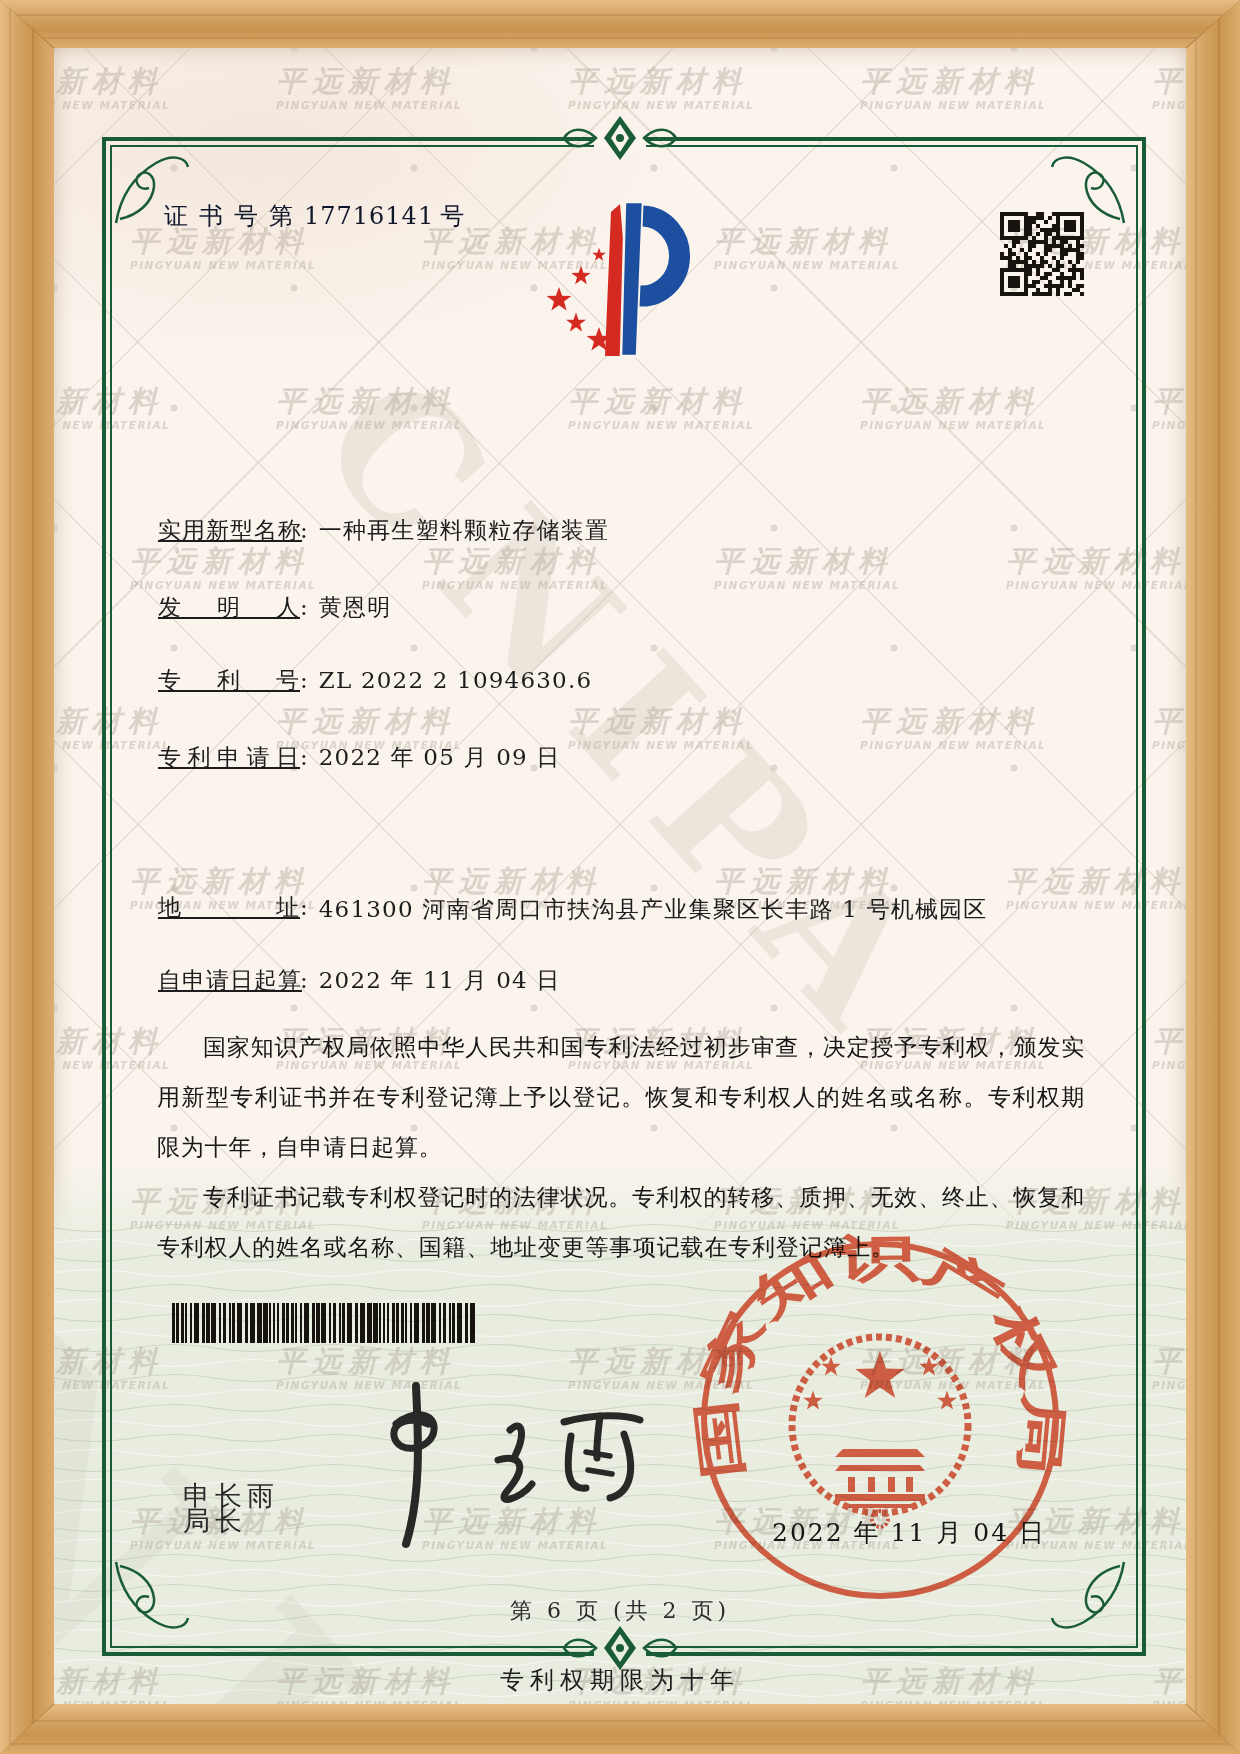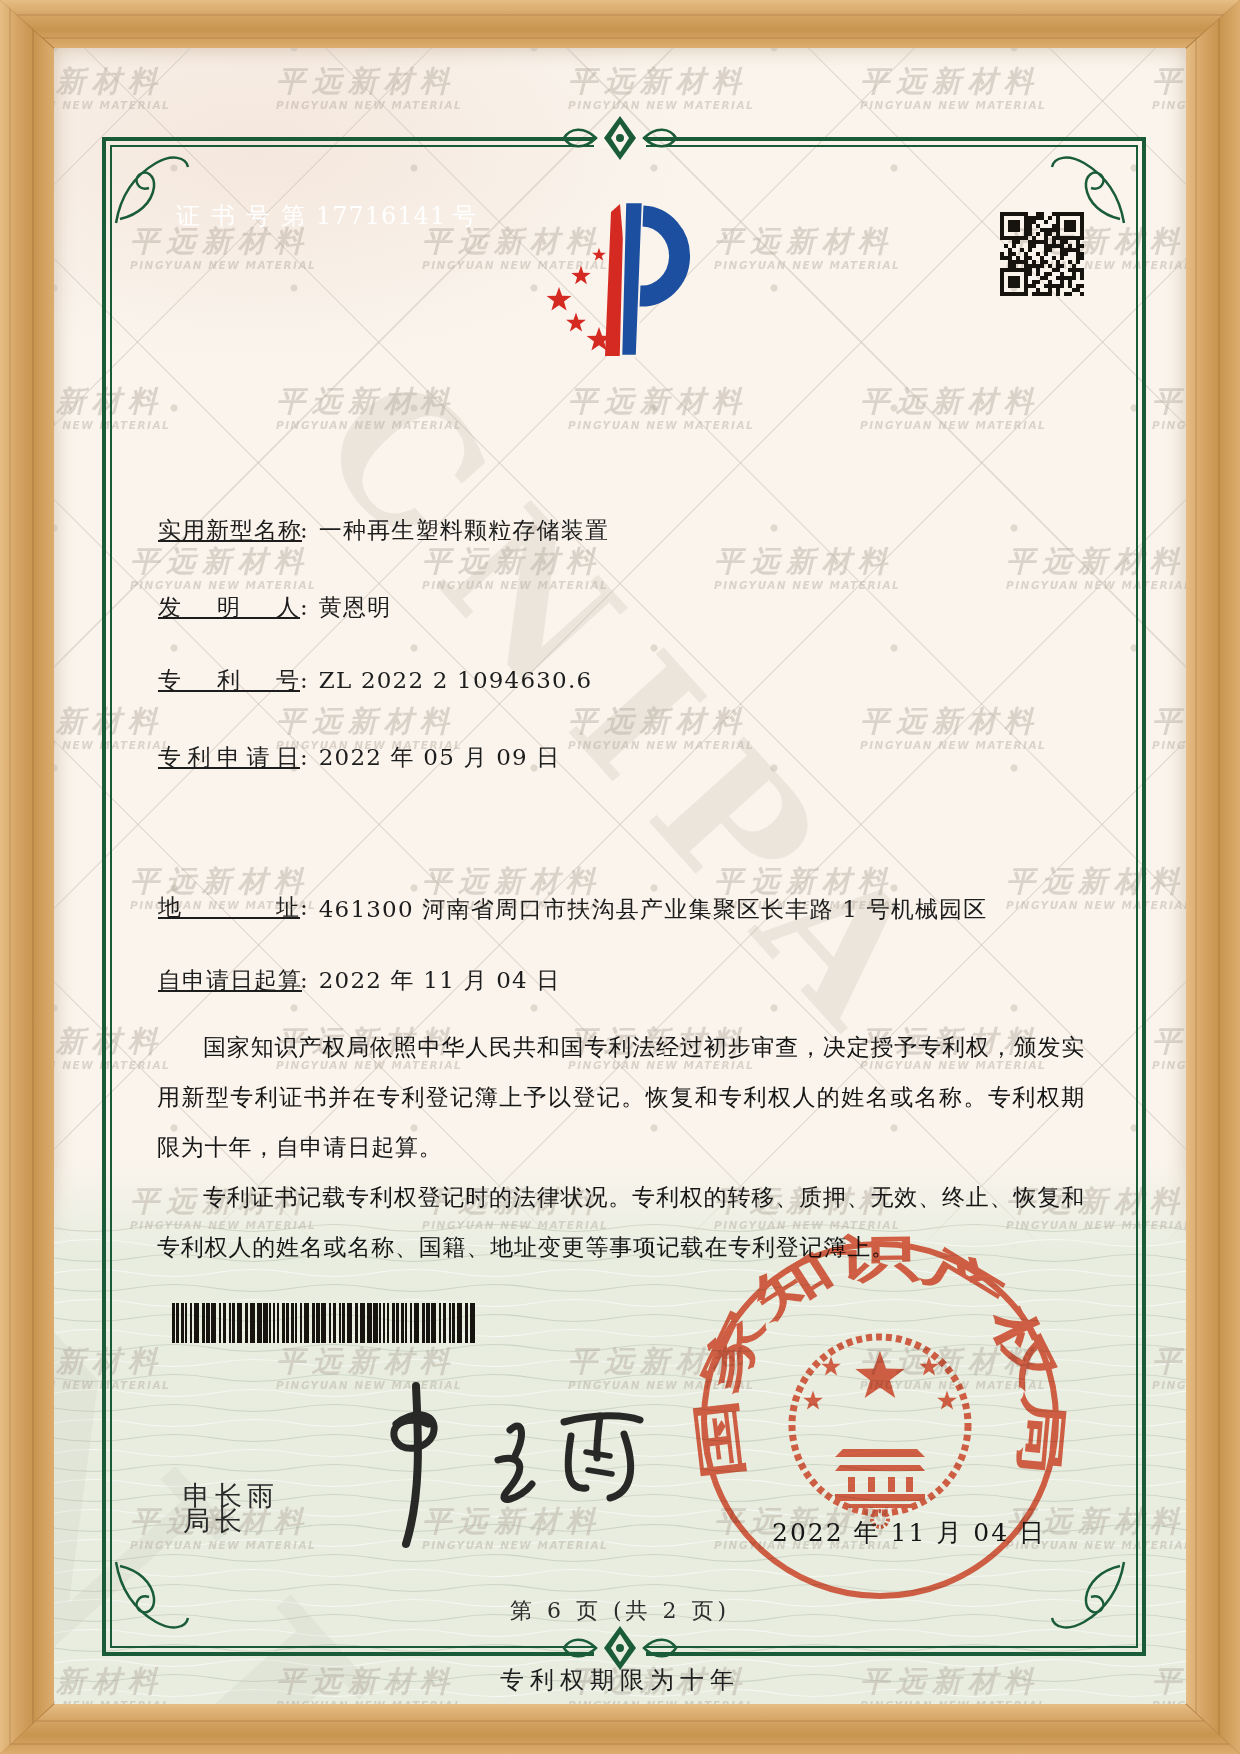--- a/index.html
+++ b/index.html
@@ -39,21 +39,21 @@
   .ghost{position:absolute;font-family:"DejaVu Serif",serif;font-weight:bold;color:rgba(178,170,160,.20);transform-origin:left top;}
   .ghost.g1{left:380px;top:290px;font-size:175px;letter-spacing:38px;transform:rotate(48deg);}
   .ghost.g2{left:-180px;top:980px;font-size:330px;letter-spacing:60px;color:rgba(178,170,160,.12);transform:rotate(48deg);}
   
   .gborder{position:absolute;left:102px;top:137px;width:1036px;height:1511px;border:4px solid #1b5c38;pointer-events:none;}
   .gborder .inner{position:absolute;inset:4px;border:2px solid #1b5c38;}
   .corner{position:absolute;width:80px;height:80px;}
   .orn{position:absolute;}
   
   .content{position:absolute;inset:0;color:#1c1c1c;}
-  .cert-no{position:absolute;left:176px;top:200px;font-size:24px;color:#ffffff;}
+  .cert-no{position:absolute;left:164px;top:200px;font-size:24px;color:#0f172a;}
   .cert-no .p{letter-spacing:11px;}
   .cert-no .n{letter-spacing:1px;}
   .cert-no .s{margin-left:6px;}
   .logo{position:absolute;left:543px;top:192px;}
   .qr{position:absolute;left:1000px;top:212px;}
   .title{position:absolute;left:30px;top:366px;width:1100px;text-align:center;
      font-size:47px;font-weight:bold;letter-spacing:12px;color:#111;}
   .frow{position:absolute;left:158px;font-size:23px;letter-spacing:1px;color:#1d1d1d;white-space:nowrap;}
   .frow .lbl{display:inline-block;width:142px;text-align:justify;text-align-last:justify;text-decoration:underline;}
   .frow .colon{margin-right:10px;}

